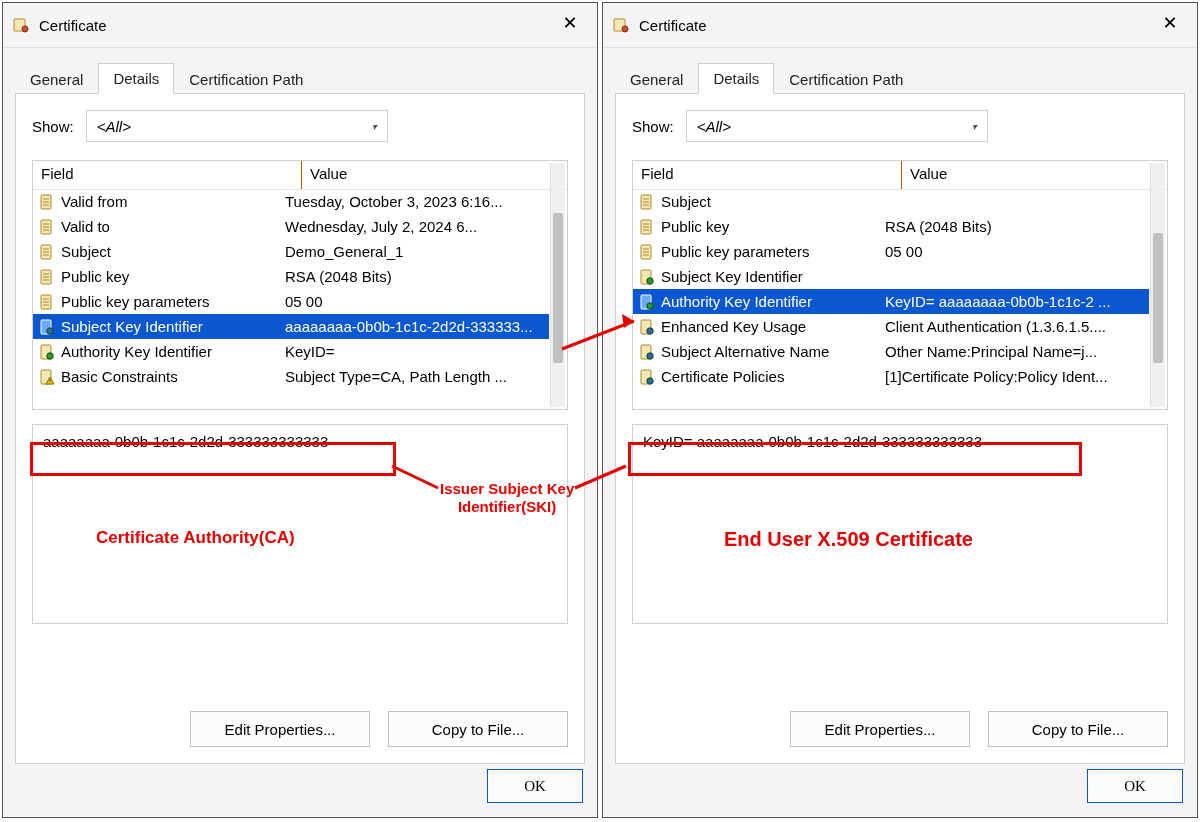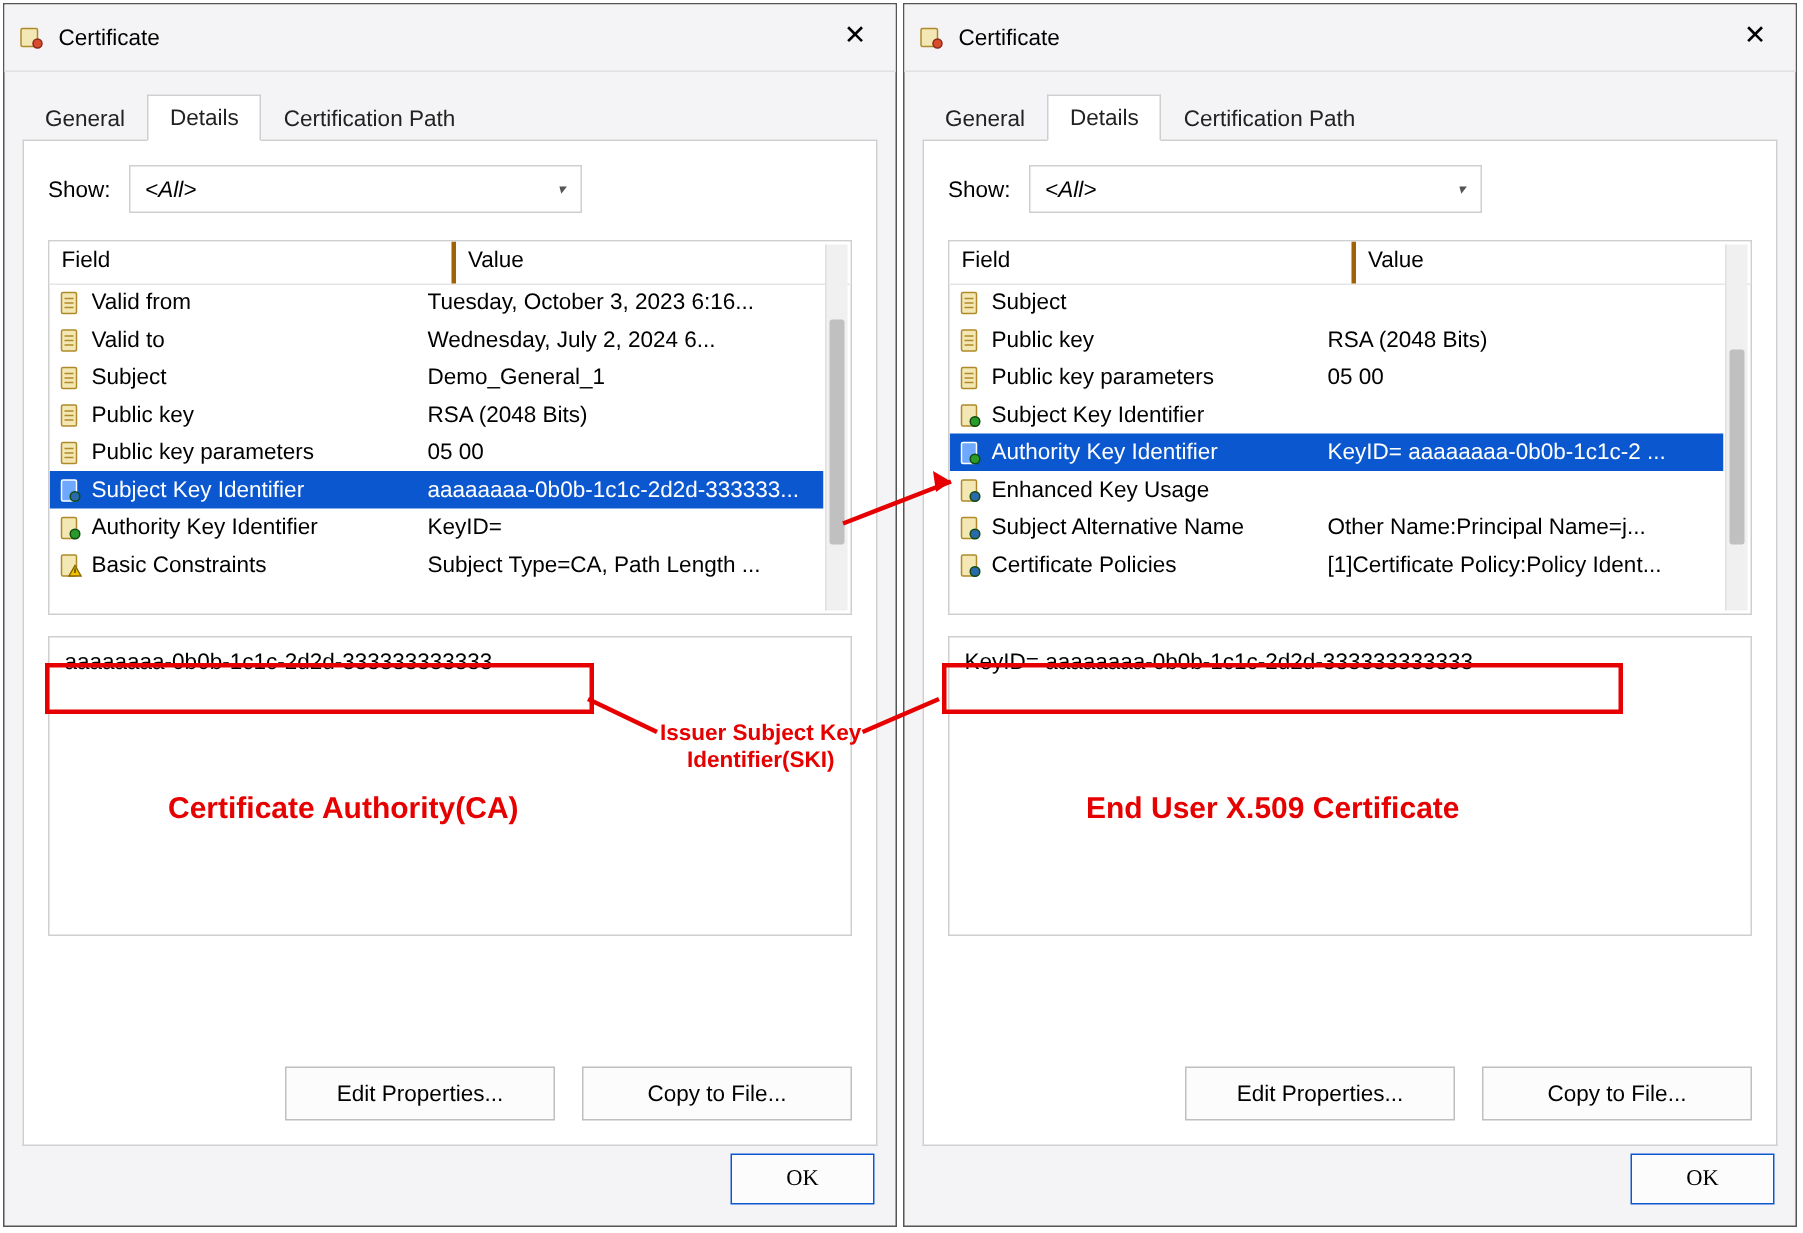--- a/index.html
+++ b/index.html
@@ -132,21 +132,21 @@
     background:#fff;
     overflow: hidden;
   }
   .listheader {
     display:flex;
     height: 28px;
     border-bottom: 1px solid #e5e5e5;
     font-size: 15px;
     background:#fff;
   }
-  .listheader .col1 { width: 252px; padding: 4px 8px; border-right: 3px solid #a16207; }
+  .listheader .col1 { width: 252px; padding: 4px 8px; border-right: 1px solid #a16207; }
   .listheader .col2 { flex:1; padding: 4px 8px; }
   .rows {
     position:absolute;
     top:28px;
     left:0;
     right:18px;
     bottom:0;
     overflow:hidden;
   }
   .row {
@@ -500,20 +500,21 @@
                 <span class="c2">KeyID= aaaaaaaa-0b0b-1c1c-2 ...</span>
               </div>
               <div class="row">
                 <span class="ic">
                   <svg class="cert-ic" viewBox="0 0 16 16">
                     <rect x="2" y="1" width="10" height="14" rx="1" fill="#f3e7b3" stroke="#b08a2a"></rect>
                     <circle cx="11" cy="12" r="3.2" fill="#2a6aaa" stroke="#104a10"></circle>
                   </svg>
                 </span>
                 <span class="c1">Enhanced Key Usage</span>
+                <span class="c2">Client Authentication (1.3.6.1.5....</span>
               </div>
               <div class="row">
                 <span class="ic">
                   <svg class="cert-ic" viewBox="0 0 16 16">
                     <rect x="2" y="1" width="10" height="14" rx="1" fill="#f3e7b3" stroke="#b08a2a"></rect>
                     <circle cx="11" cy="12" r="3.2" fill="#2a6aaa" stroke="#104a10"></circle>
                   </svg>
                 </span>
                 <span class="c1">Subject Alternative Name</span>
                 <span class="c2">Other Name:Principal Name=j...</span>
@@ -544,21 +545,21 @@
         </div>
       </div>
     </div>
 
     <div class="okbtn">OK</div>
   </div>
 
   <div class="redbox" style="left:30px;  top:442px; width:360px; height:28px;"></div>
   <div class="redbox" style="left:628px; top:442px; width:448px; height:28px;"></div>
 
-  <div class="redtext" style="left:112px; top:528px; font-size:20px;">Certificate Authority(CA)</div>
+  <div class="redtext" style="left:96px; top:528px; font-size:17px;">Certificate Authority(CA)</div>
   <div class="redtext" style="left:724px; top:528px; font-size:20px;">End User X.509 Certificate</div>
   <div class="redtext" style="left:440px; top:480px; font-size:15px; text-align:center; white-space:pre; line-height:1.2;">Issuer Subject Key
 Identifier(SKI)</div>
 
   <svg class="redline" style="left:0; top:0;" width="1202" height="822">
 
     <line x1="634" y1="321" x2="562" y2="349" stroke="#e60000" stroke-width="3"></line>
     <polygon points="634,321 622,314 624,328" fill="#e60000"></polygon>
 
     <line x1="438" y1="488" x2="392" y2="466" stroke="#e60000" stroke-width="3"></line>

